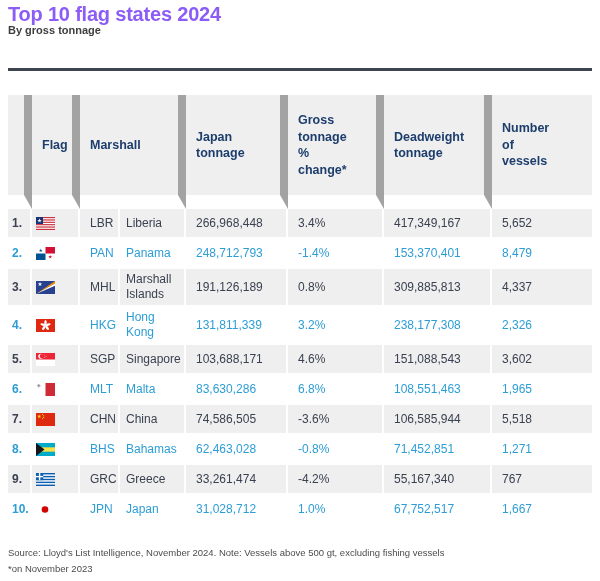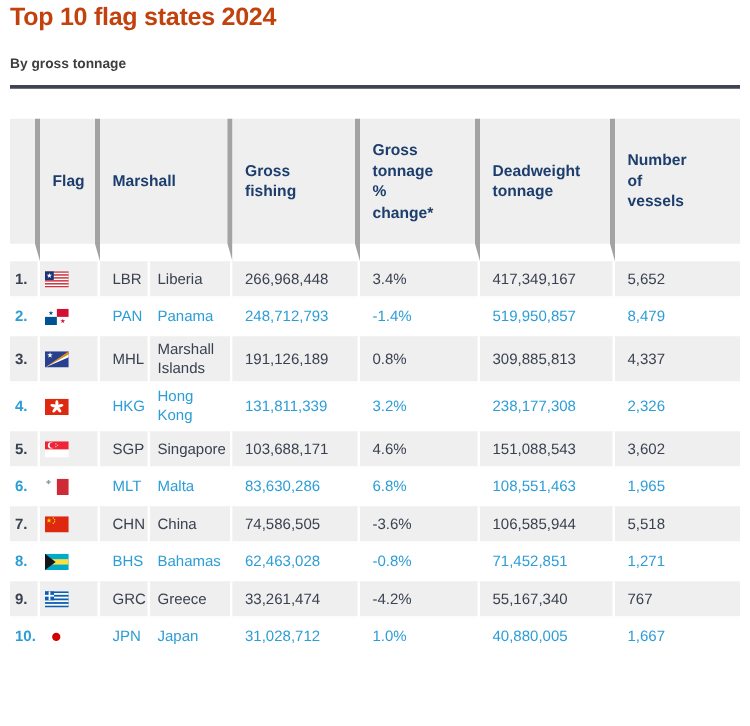--- a/index.html
+++ b/index.html
@@ -1,30 +1,30 @@
 <!DOCTYPE html>
 <html><head>
 <meta charset="utf-8">
 <style>
   * { margin:0; padding:0; box-sizing:border-box; }
   html,body { background:#fff; }
   body {
     width:600px; height:581px; position:relative; overflow:hidden;
     font-family:"Liberation Sans", sans-serif;
   }
-  .title { position:absolute; left:8px; top:3px; font-size:20px; font-weight:700; color:#c2410c; letter-spacing:-0.2px; }
-  .subtitle { position:absolute; left:8px; top:45px; font-size:11px; font-weight:700; color:#3e3e40; }
+  .title { position:absolute; left:8px; top:3px; font-size:20px; font-weight:700; color:#8b5cf6; letter-spacing:-0.2px; }
+  .subtitle { position:absolute; left:8px; top:24px; font-size:11px; font-weight:700; color:#3e3e40; }
   .rule { position:absolute; left:8px; top:68px; width:584px; height:3px; background:#3e4450; }
 
   table.flags { position:absolute; left:8px; top:95px; width:584px; border-collapse:separate; border-spacing:0; table-layout:fixed; }
   th {
     background:#efefef; color:#1d3e6d; font-size:12.5px; font-weight:700;
     text-align:left; vertical-align:middle; line-height:1.32;
     padding:6px 4px 6px 10px; height:114px;
-    border-right:4px solid #a3a3a3; border-bottom:14px solid #fff;
+    border-right:8px solid #a3a3a3; border-bottom:14px solid #fff;
   }
   th:last-child { border-right:none;text-decoration:underline; }
   th .hl { display:inline-block; }
   .hl-gross   { max-width:60px; }
   .hl-change  { max-width:56px; }
   .hl-dead    { max-width:82px; }
   .hl-vessels { max-width:52px; }
 
   td {
     font-size:12px; vertical-align:middle; line-height:1.25;
@@ -57,21 +57,21 @@
     <col style="width:102px">
       <col style="width:96px">
       <col style="width:108px">
       <col style="width:100px">
   </colgroup>
   <thead>
     <tr>
       <th></th>
       <th><span class="hl">Flag</span></th>
       <th colspan="2"><span class="hl">Marshall</span></th>
-      <th><span class="hl hl-gross">Gross fishing</span></th>
+      <th><span class="hl hl-gross">Japan tonnage</span></th>
       <th><span class="hl hl-change">Gross tonnage % change*</span></th>
       <th><span class="hl hl-dead">Deadweight tonnage</span></th>
       <th><span class="hl hl-vessels">Number of vessels</span></th>
     </tr>
   </thead>
   <tbody>
 
     <tr class="gray">
       <td class="rank-cell">1.</td>
       <td class="flag-cell">
@@ -104,21 +104,21 @@
           <rect x="9.5" width="9.5" height="6.5" fill="#D21034"></rect>
           <rect y="6.5" width="9.5" height="6.5" fill="#005293"></rect>
           <polygon fill="#005293" transform="translate(4.75,3.5) scale(2)" points="0,-1 0.22,-0.31 0.95,-0.31 0.36,0.12 0.59,0.81 0,0.38 -0.59,0.81 -0.36,0.12 -0.95,-0.31 -0.22,-0.31"></polygon>
           <polygon fill="#D21034" transform="translate(14.25,9.9) scale(2)" points="0,-1 0.22,-0.31 0.95,-0.31 0.36,0.12 0.59,0.81 0,0.38 -0.59,0.81 -0.36,0.12 -0.95,-0.31 -0.22,-0.31"></polygon>
         </svg>
       </td>
       <td>PAN</td>
       <td class="country-cell">Panama</td>
       <td>248,712,793</td>
       <td>-1.4%</td>
-      <td>519,950,857</td>
+      <td>153,370,401</td>
       <td>8,479</td>
     </tr>
 
     <tr class="gray">
       <td class="rank-cell">3.</td>
       <td class="flag-cell">
         <svg class="flag" viewBox="0 0 19 13">
           <rect width="19" height="13" fill="#27418E"></rect>
           <polygon fill="#F18D00" points="0,13 19,0 19,2.4"></polygon>
           <polygon fill="#fff" points="0,13 19,2.4 19,4.8"></polygon>
@@ -268,21 +268,23 @@
       <td class="flag-cell">
         <svg class="flag" viewBox="0 0 19 13">
           <rect width="19" height="13" fill="#fff"></rect>
           <circle cx="9" cy="6.5" r="3.3" fill="#D30000"></circle>
         </svg>
       </td>
       <td>JPN</td>
       <td class="country-cell">Japan</td>
       <td>31,028,712</td>
       <td>1.0%</td>
-      <td>40,880,005</td>
+      <td>67,752,517</td>
       <td>1,667</td>
     </tr>
 
   </tbody>
 </table>
 
 <div class="footer">
+  <div>Source: Lloyd's List Intelligence, November 2024. Note: Vessels above 500 gt, excluding fishing vessels</div>
+  <div>*on November 2023</div>
 </div>
 
 </body></html>

